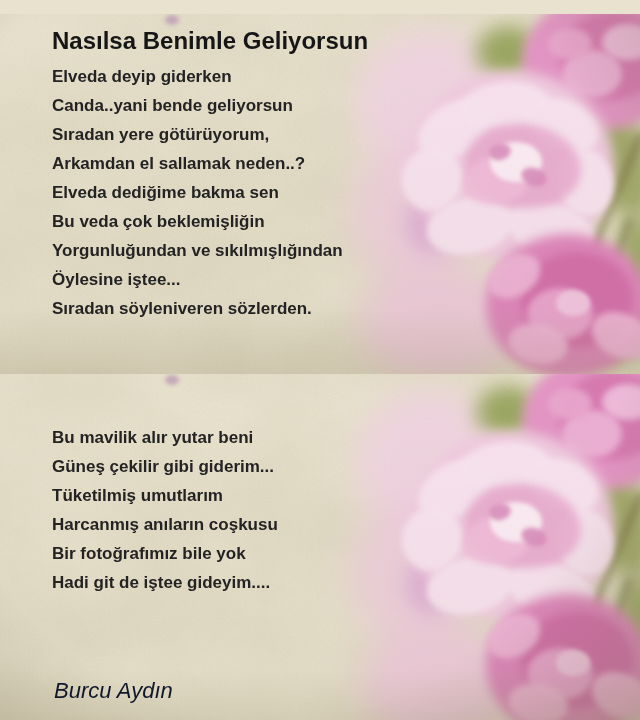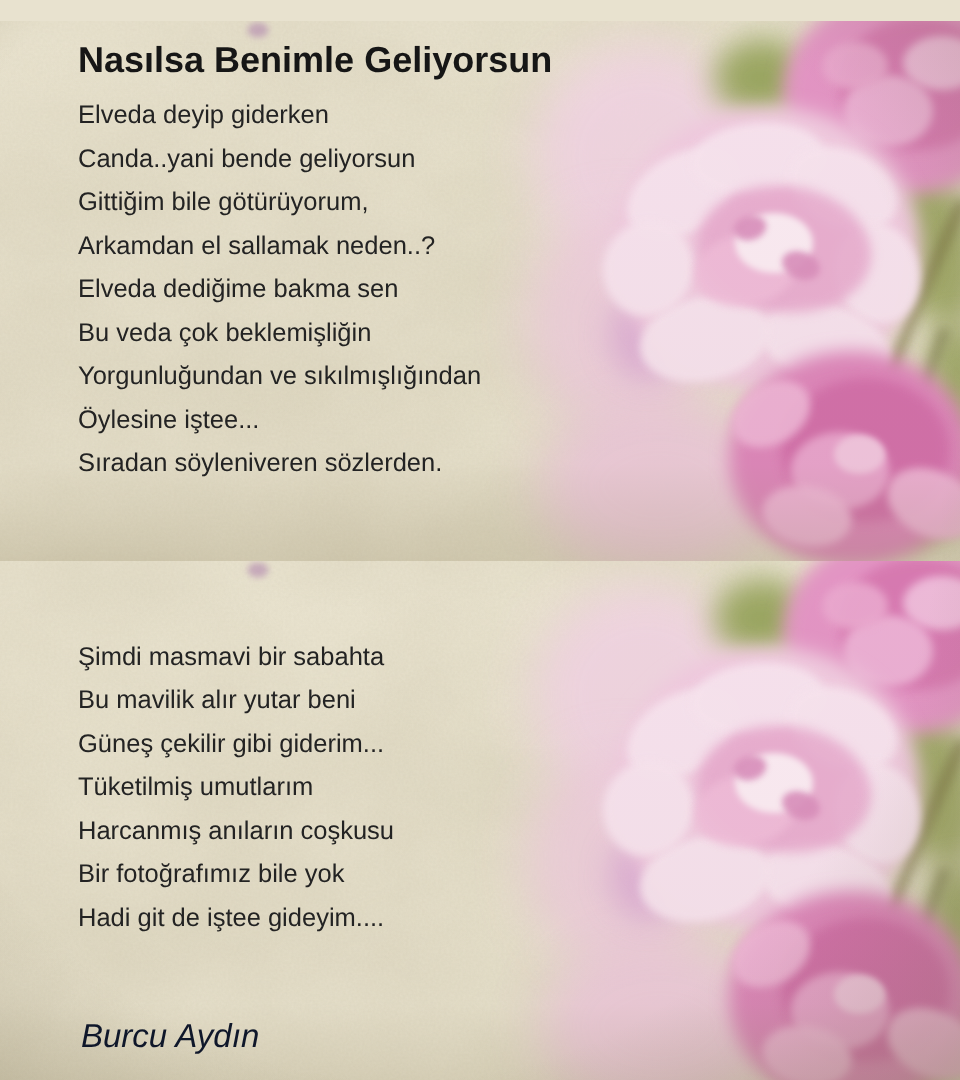--- a/index.html
+++ b/index.html
@@ -11,21 +11,21 @@
     margin-top:14px;
   }
   .bg-svg{position:absolute;left:0;top:0;width:640px;height:720px;display:block;}
   .poem-title{
     position:absolute;left:52px;top:13px;
     font-size:24px;font-weight:bold;color:#161616;
     letter-spacing:0px;white-space:nowrap;
   }
   .stanza{
     position:absolute;left:52px;
-    font-size:17px;font-weight:normal;color:#232323;
+    font-size:17px;font-weight:bold;color:#232323;
     line-height:29px;white-space:nowrap;
   }
   .stanza-1{top:48px;}
   .stanza-2{top:409px;}
   .author-name{
     position:absolute;left:54px;top:664px;
     font-size:22px;font-style:italic;font-weight:normal;color:#0f172a;
     white-space:nowrap;
   }
 </style>
@@ -144,31 +144,30 @@
     <rect width="640" height="360" fill="url(#seam)"></rect>
     <rect y="360" width="640" height="360" fill="url(#seam)"></rect>
     <rect width="640" height="720" fill="url(#vig)"></rect>
   </svg>
 
   <div class="poem-title">Nasılsa Benimle Geliyorsun</div>
 
   <div class="stanza stanza-1">
     <div>Elveda deyip giderken</div>
     <div>Canda..yani bende geliyorsun</div>
-    <div>Gittiğim bile götürüyorum,</div>
+    <div>Sıradan yere götürüyorum,</div>
     <div>Arkamdan el sallamak neden..?</div>
     <div>Elveda dediğime bakma sen</div>
     <div>Bu veda çok beklemişliğin</div>
     <div>Yorgunluğundan ve sıkılmışlığından</div>
     <div>Öylesine iştee...</div>
     <div>Sıradan söyleniveren sözlerden.</div>
   </div>
 
   <div class="stanza stanza-2">
-    <div>Şimdi masmavi bir sabahta</div>
     <div>Bu mavilik alır yutar beni</div>
     <div>Güneş çekilir gibi giderim...</div>
     <div>Tüketilmiş umutlarım</div>
     <div>Harcanmış anıların coşkusu</div>
     <div>Bir fotoğrafımız bile yok</div>
     <div>Hadi git de iştee gideyim....</div>
   </div>
 
   <div class="author-name">Burcu Aydın</div>
 

